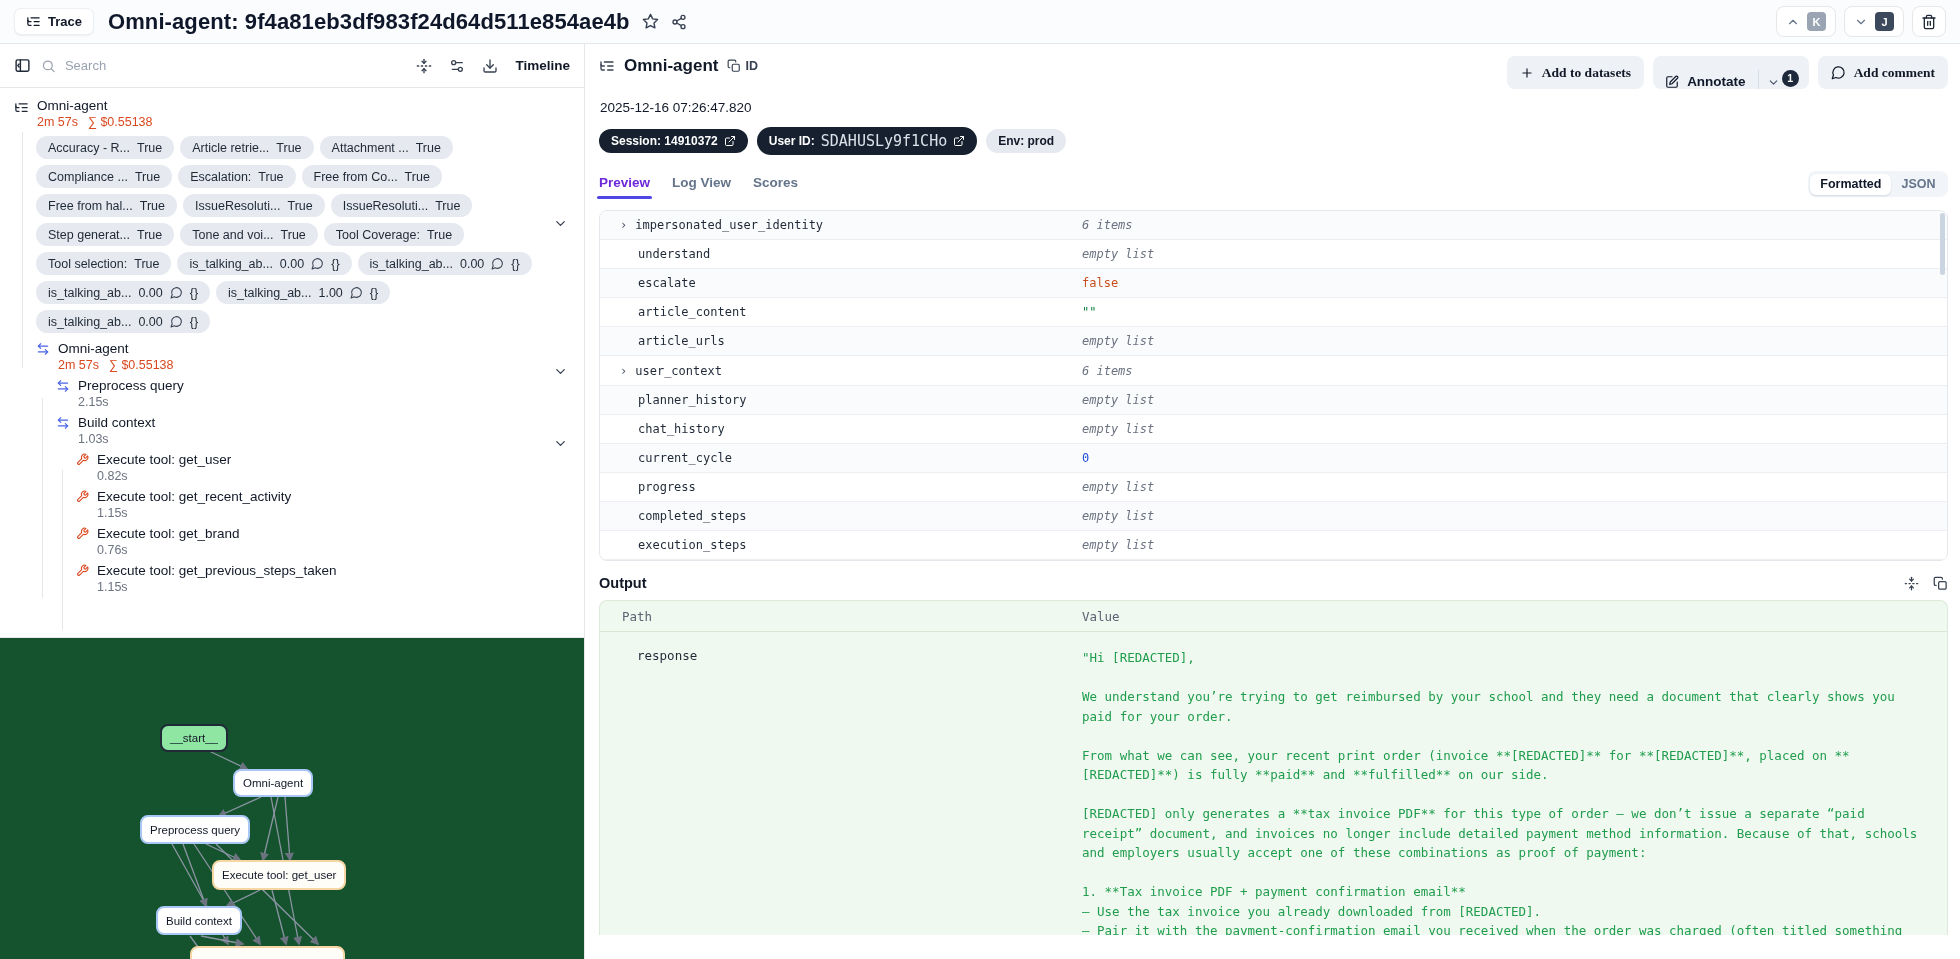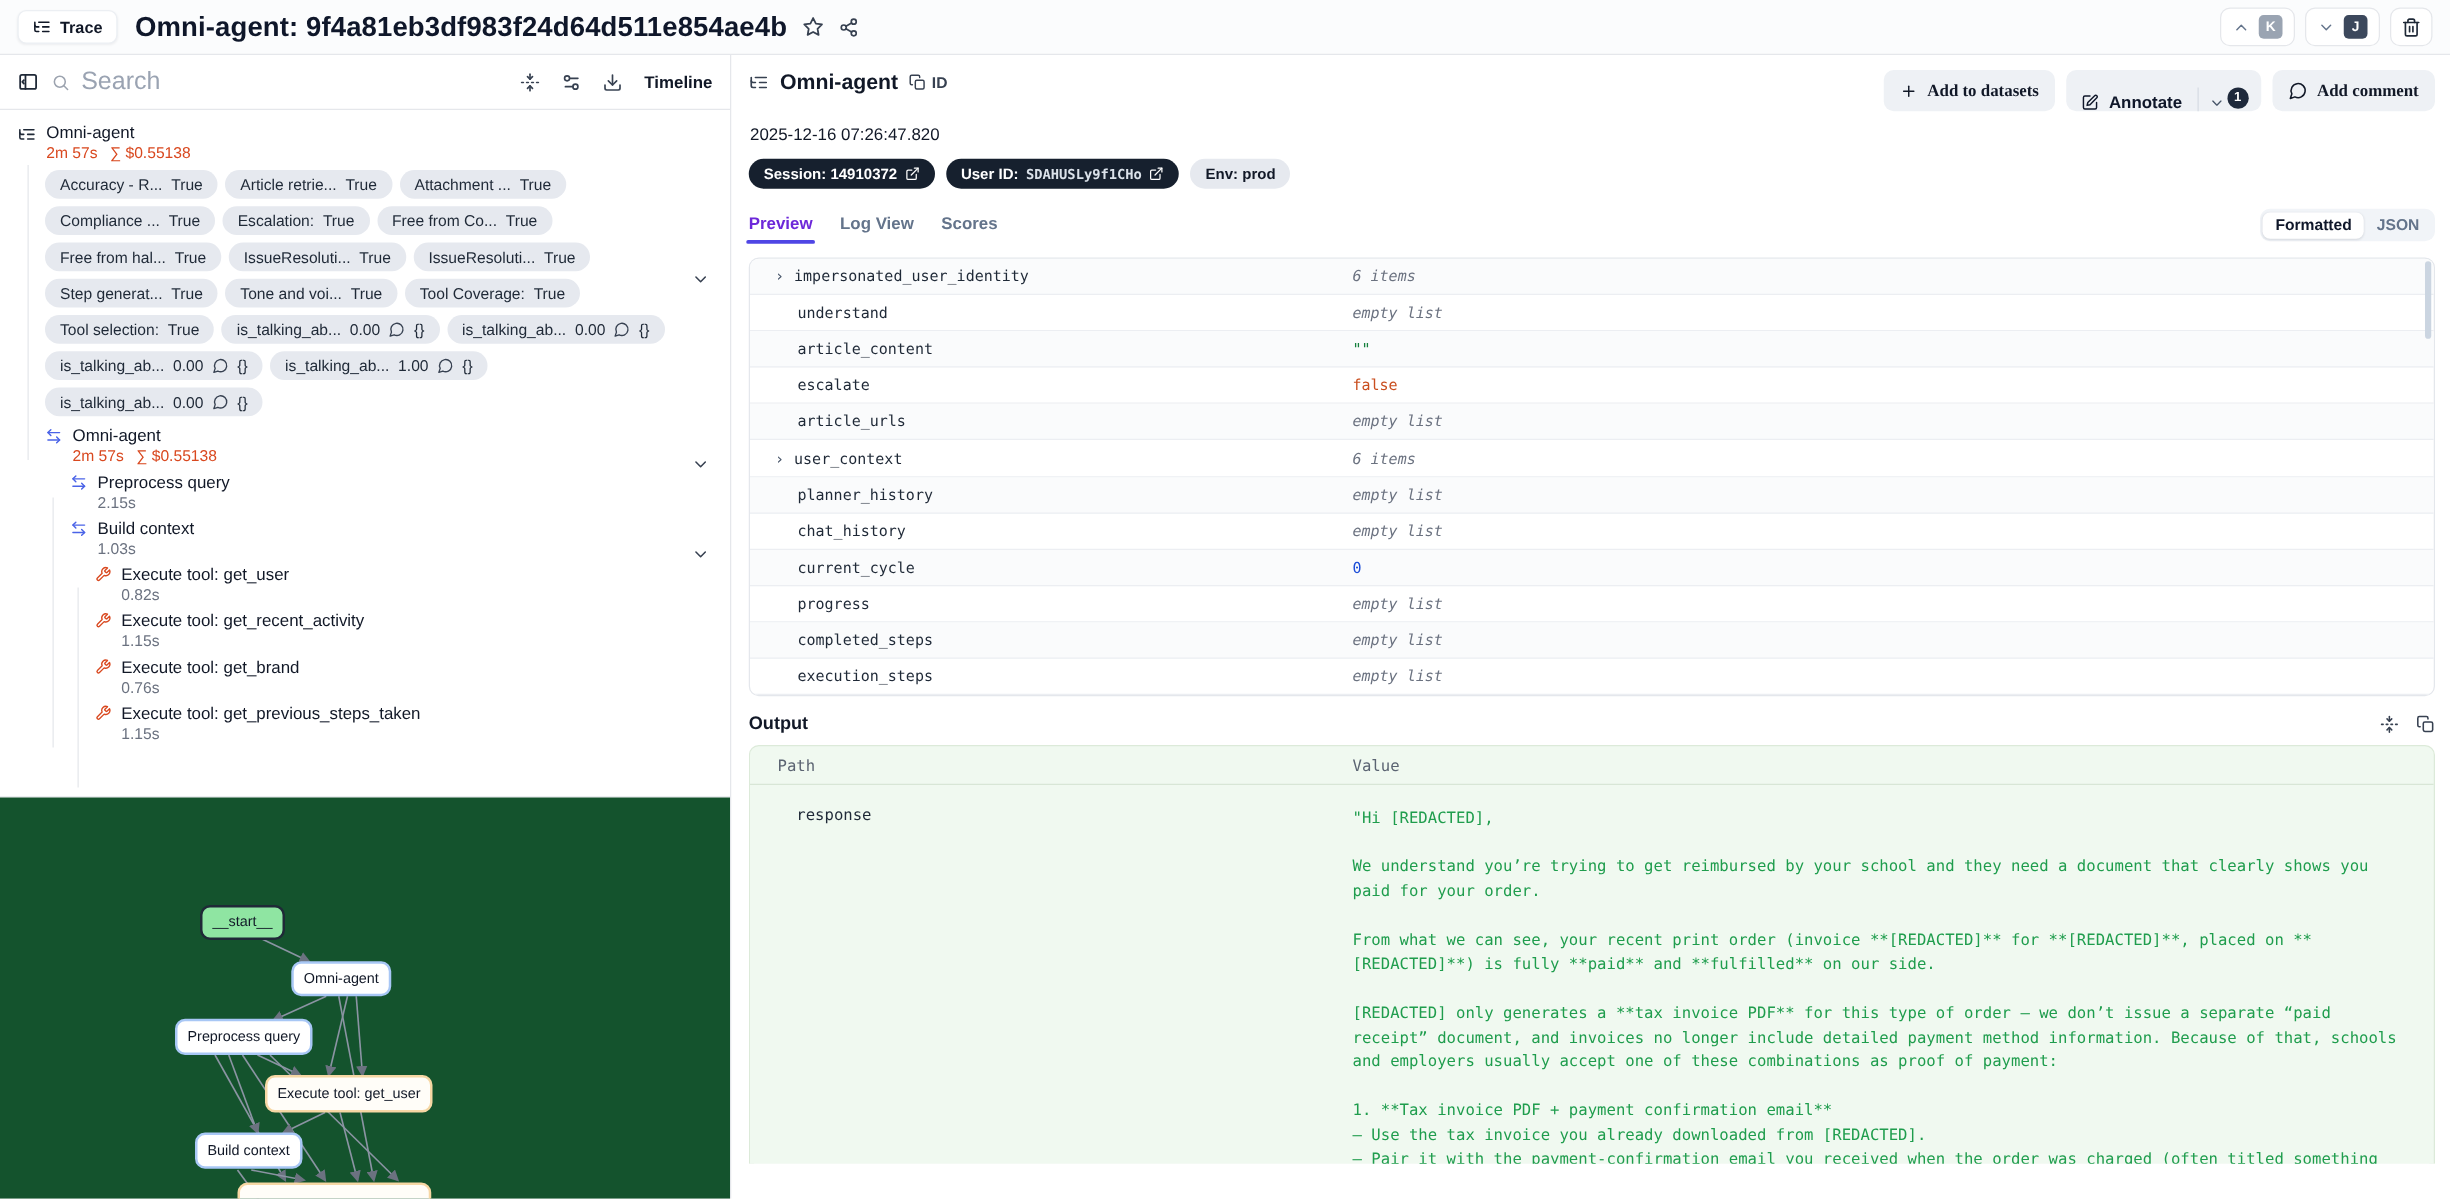--- a/index.html
+++ b/index.html
@@ -29,21 +29,21 @@
   
   .workspace { display:flex; height:915px; }
   .sidebar { width:585px; border-right:1px solid #e5e7eb; display:flex; flex-direction:column; }
   .main { flex:1; overflow:hidden; }
 
   
   .side-head { height:44px; border-bottom:1px solid #e5e7eb; display:flex;
     align-items:center; padding:0 14px; gap:10px; }
   .side-head .panel-ic { color:#1f2937; }
   .search-wrap { display:flex; align-items:center; gap:9px; flex:1; color:#9ca3af; }
-  .search-input { border:none; outline:none; background:transparent; font-size:20px;
+  .search-input { border:none; outline:none; background:transparent; font-size:13px;
     color:#111827; width:100%; font-family:"Liberation Sans",sans-serif; }
   .search-input::placeholder { color:#9aa3b2; }
   .side-head-icons { display:flex; align-items:center; gap:17px; color:#374151; }
   .timeline-label { font-size:13.5px; font-weight:600; color:#111827; cursor:pointer; }
 
   
   .tree { position:relative; height:550px; border-bottom:1px solid #e5e7eb;
     padding:10px 14px 0 14px; overflow:hidden; }
   .guide { position:absolute; width:1px; background:#e5e7eb; }
   .root-row { display:flex; gap:8px; align-items:flex-start; }
@@ -89,21 +89,21 @@
     font-weight:600; cursor:pointer; }
   .annot-split { width:1px; height:19px; background:#d6dce4; }
   .annot-dd { display:flex; align-items:center; gap:2px; padding:0 10px 0 8px; color:#475569; cursor:pointer; }
   .count-badge { background:#1e293b; color:#fff; min-width:17px; height:17px; border-radius:999px;
     font-size:10.5px; font-weight:700; display:flex; align-items:center; justify-content:center;
     margin-top:-9px; }
   .m-timestamp { font-size:13.5px; color:#111827; margin:11px 0 0 1px; }
   .badge-row { display:flex; gap:9px; margin-top:12px; align-items:center; }
   .pill-dark { display:flex; align-items:center; gap:6px; background:#16202e; color:#fff;
     border-radius:999px; padding:5px 12px; font-size:12px; font-weight:700; cursor:pointer; }
-  .pill-dark .val { font-family:"DejaVu Sans Mono",monospace; font-weight:700; font-size:11px; color:#dbe2ea; }
+  .pill-dark .val { font-family:"DejaVu Sans Mono",monospace; font-weight:400; font-size:15px; color:#dbe2ea; }
   .pill-light { background:#e6e9ef; color:#111827; border-radius:999px; padding:5px 12px;
     font-size:12px; font-weight:700; }
 
   
   .tab-row { display:flex; align-items:center; margin-top:16px; }
   .tab { font-size:13.5px; font-weight:600; color:#64748b; margin-right:22px;
     padding-bottom:9px; position:relative; cursor:pointer; }
   .tab.active { color:#6d28d9; }
   .tab.active::after { content:""; position:absolute; left:-2px; right:-2px; bottom:0;
     height:3.5px; background:#4f46e5; border-radius:3px; }
@@ -583,29 +583,29 @@
           <div class="p-val v-meta">6 items</div>
         </div>
         <div class="p-row">
           <div class="p-key">
               <span>understand</span>
             </div>
           <div class="p-val v-meta">empty list</div>
         </div>
         <div class="p-row">
           <div class="p-key">
+              <span>escalate</span>
+            </div>
+          <div class="p-val v-bool">false</div>
+        </div>
+        <div class="p-row">
+          <div class="p-key">
               <span>article_content</span>
             </div>
           <div class="p-val v-str">""</div>
-        </div>
-        <div class="p-row">
-          <div class="p-key">
-              <span>escalate</span>
-            </div>
-          <div class="p-val v-bool">false</div>
         </div>
         <div class="p-row">
           <div class="p-key">
               <span>article_urls</span>
             </div>
           <div class="p-val v-meta">empty list</div>
         </div>
         <div class="p-row">
           <div class="p-key">
               <span class="exp">›</span>

